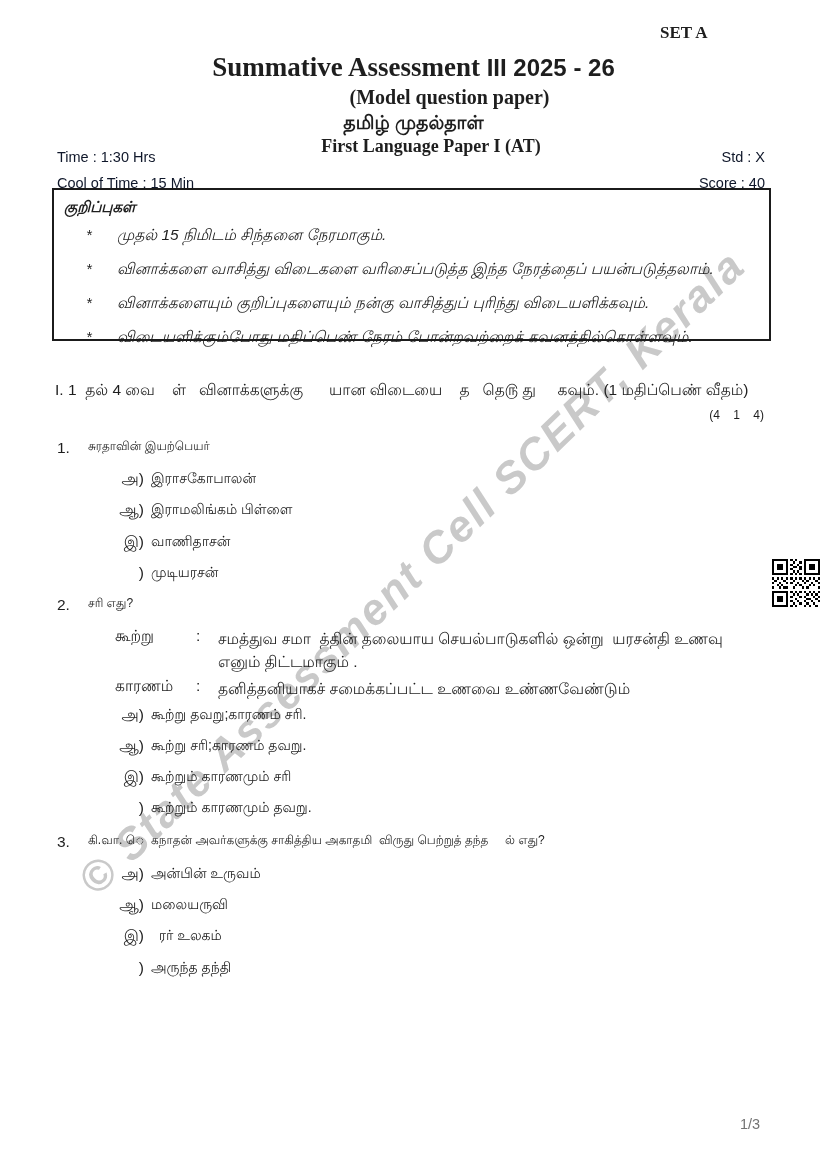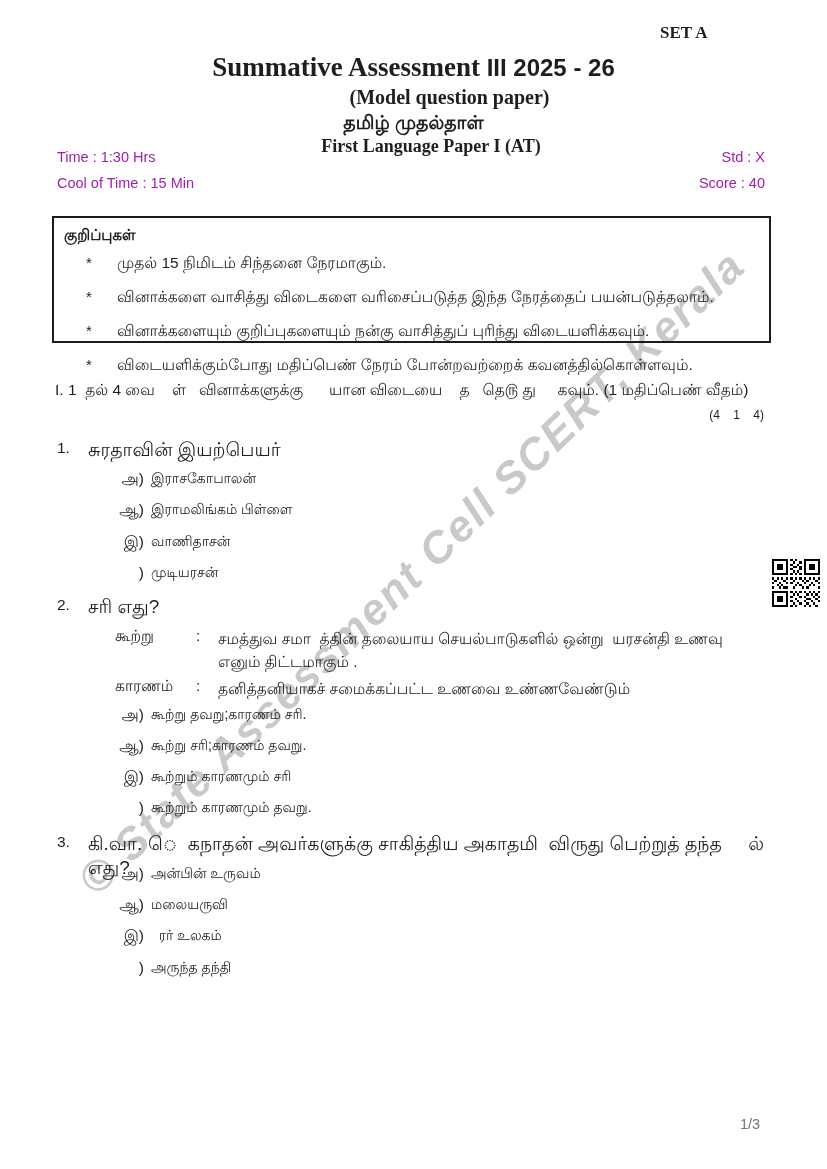--- a/index.html
+++ b/index.html
@@ -23,47 +23,47 @@
   }
   .content { position:relative; z-index:1; }
 
   
   .set-a { left:660px; top:23px; font-size:17px; font-weight:bold; }
   .title-line { left:0; top:52px; width:100%; text-align:center; font-size:27px; font-weight:bold; }
   .title-suffix { font-family:"Liberation Sans", sans-serif; font-size:24px; }
   .subtitle { left:0; top:86px; width:100%; text-align:center; font-size:20px; font-weight:bold;margin-left:36px; }
   .tamil-title { left:0; top:112px; width:100%; text-align:center; font-size:19px; font-weight:bold; }
   .paper-title { left:0; top:136px; width:100%; text-align:center; font-size:18px; font-weight:bold;padding-left:35px; }
-  .meta { font-size:14.5px; color:#a21caf; }
+  .meta { font-size:14.5px; color:#0f172a; }
   .meta-time  { left:57px; top:149px; }
   .meta-cool  { left:57px; top:175px; }
   .meta-std   { right:62px; top:149px; }
   .meta-score { right:62px; top:175px; }
 
   
   .inst-box {
-    left:52px; top:216px; width:719px; height:127px;
-    border:2px solid #1b1b1b; background:transparent;
+    left:52px; top:188px; width:719px; height:153px;
+    border:2px solid #1b1b1b; background:transparent;font-style:italic;
   }
   .inst-title { position:absolute; left:10px; top:8px; font-size:15px; font-weight:bold; }
   .inst-item { position:absolute; left:0; width:100%; font-size:15.5px; }
   .inst-bullet { position:absolute; left:32px; top:0; font-size:15px; }
   .inst-text { position:absolute; left:63px; top:0; white-space:pre; }
   .inst-item:nth-of-type(2) { top:36px; }
   .inst-item:nth-of-type(3) { top:70px; }
   .inst-item:nth-of-type(4) { top:104px; }
   .inst-item:nth-of-type(5) { top:138px; }
 
   
   .section-line { left:55px; top:381px; width:716px; font-size:15.5px; white-space:pre; }
   .marks-line { right:63px; top:408px; font-size:12px; white-space:pre; }
 
   
   .q-number { position:absolute; left:57px; font-size:15.5px; }
-  .q-text { position:absolute; left:88px; font-size:19px; white-space:pre-wrap; max-width:690px; }
+  .q-text { position:absolute; left:88px; font-size:12px; white-space:pre-wrap; max-width:690px; }
   .opt-label { position:absolute; left:108px; width:36px; text-align:right; font-size:15.5px; }
   .opt-text { position:absolute; left:151px; font-size:14px; white-space:pre; }
 
   .stmt-label { position:absolute; left:115px; font-size:15.5px; }
   .stmt-colon { position:absolute; left:196px; font-size:15.5px; }
   .stmt-text { position:absolute; left:218px; width:545px; font-size:15.5px; line-height:23px; white-space:pre-wrap; }
 
   
   .qr { left:772px; top:559px; width:48px; height:48px; }
   .page-num { left:740px; top:1116px; font-size:14.5px; color:#737373; }

